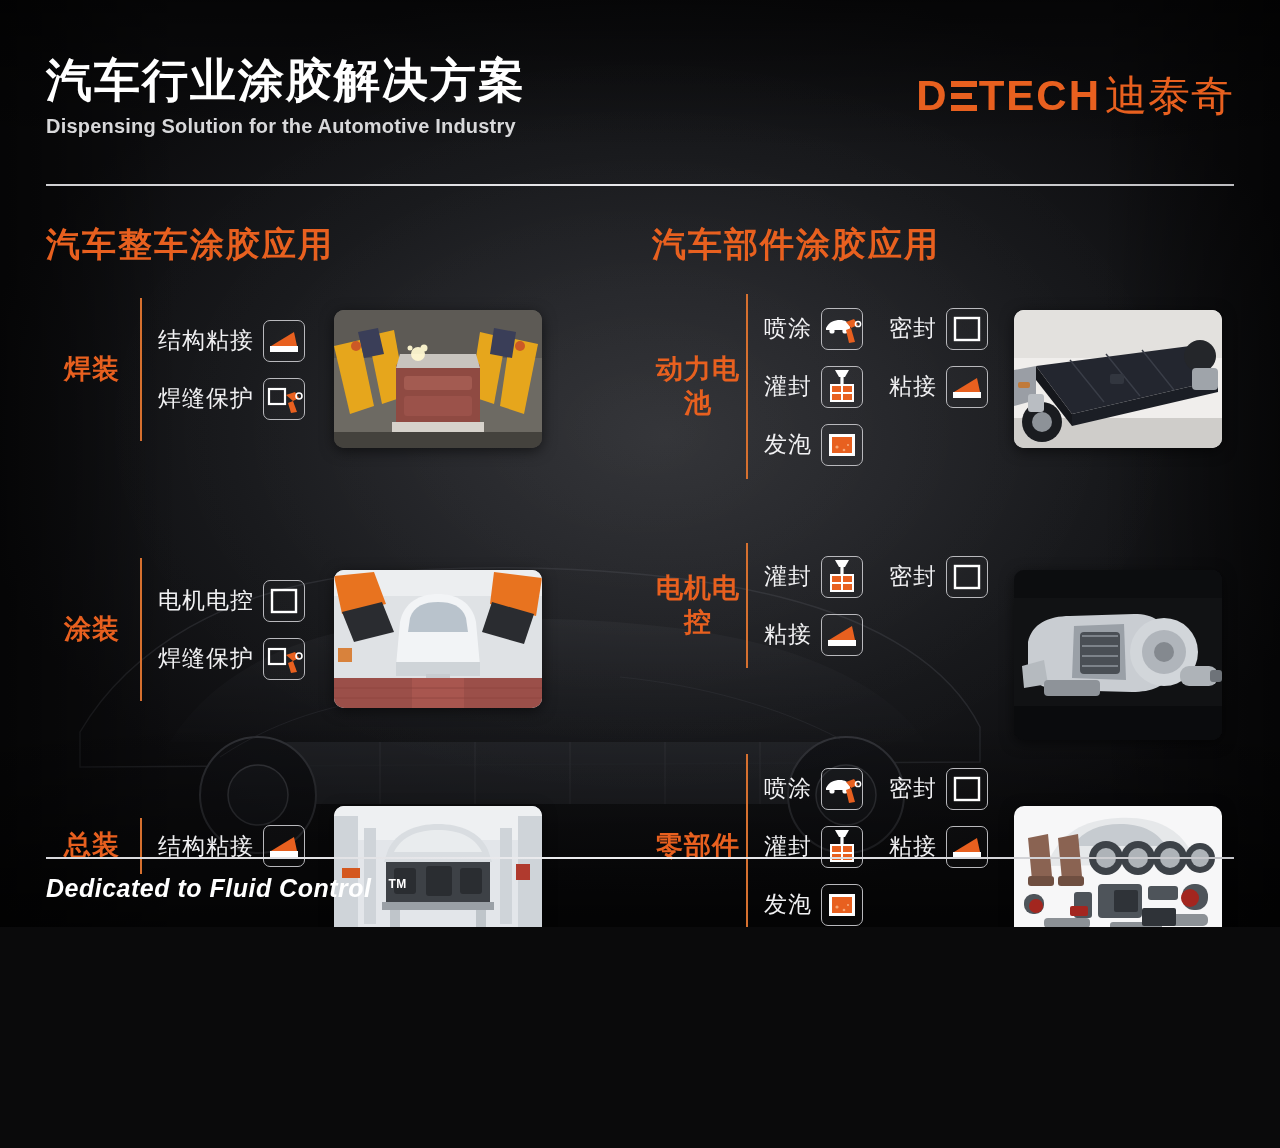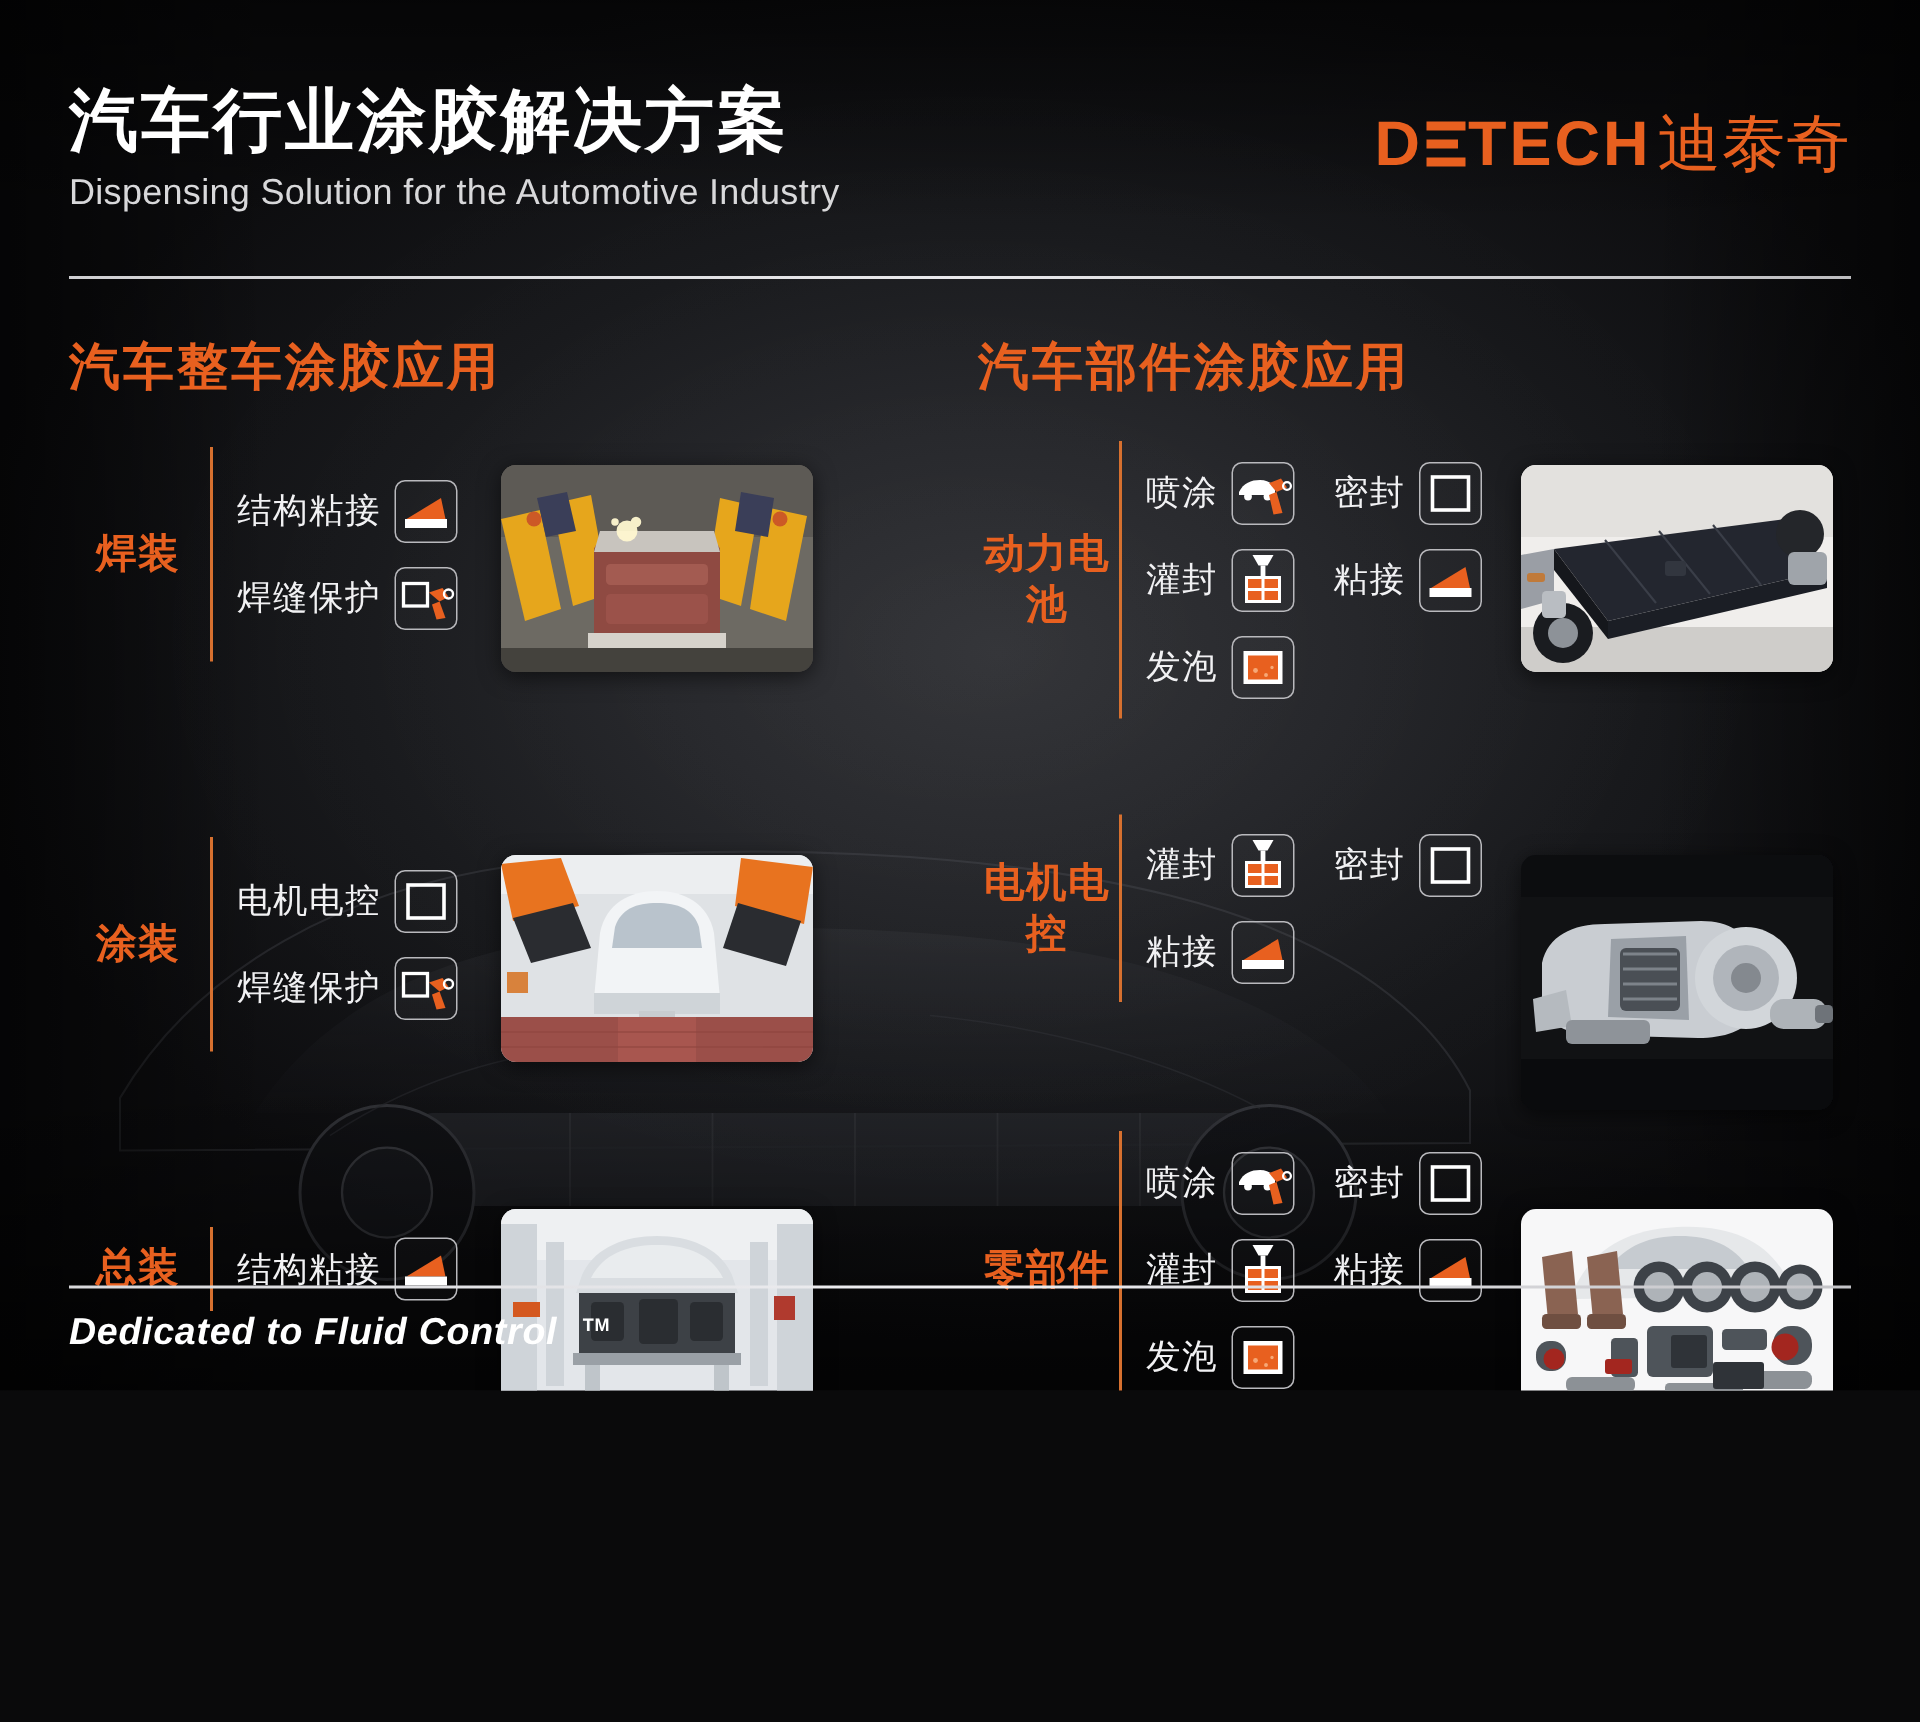--- a/index.html
+++ b/index.html
@@ -29,21 +29,21 @@
       linear-gradient(to right, rgba(0,0,0,.6) 0%, rgba(0,0,0,0) 14%, rgba(0,0,0,0) 86%, rgba(0,0,0,.6) 100%);
   }
 
   
   .header { position: absolute; left: 46px; top: 54px; right: 46px; height: 120px; }
   .title-zh {
     font-size: 46px; font-weight: 700; color: #ffffff; letter-spacing: 2px;
     line-height: 1.15;
   }
   .title-en {
-    margin-top: 8px; font-size: 24px; color: #d8d8da; font-weight: 400; letter-spacing: .2px;
+    margin-top: 8px; font-size: 20px; color: #d8d8da; font-weight: 700; letter-spacing: .2px;
   }
   .logo {
     position: absolute; right: 0; top: 14px;
     display: flex; align-items: center; gap: 0px;
   }
   .logo-text {
     font-size: 42px; font-weight: 800; color: #e8601f; letter-spacing: 2px;
     font-family: "Liberation Sans", "DejaVu Sans", sans-serif;
   }
   .logo-e { display:inline-block; width:26px; height:30px; position:relative; vertical-align:-2px; margin:0 2px; }

